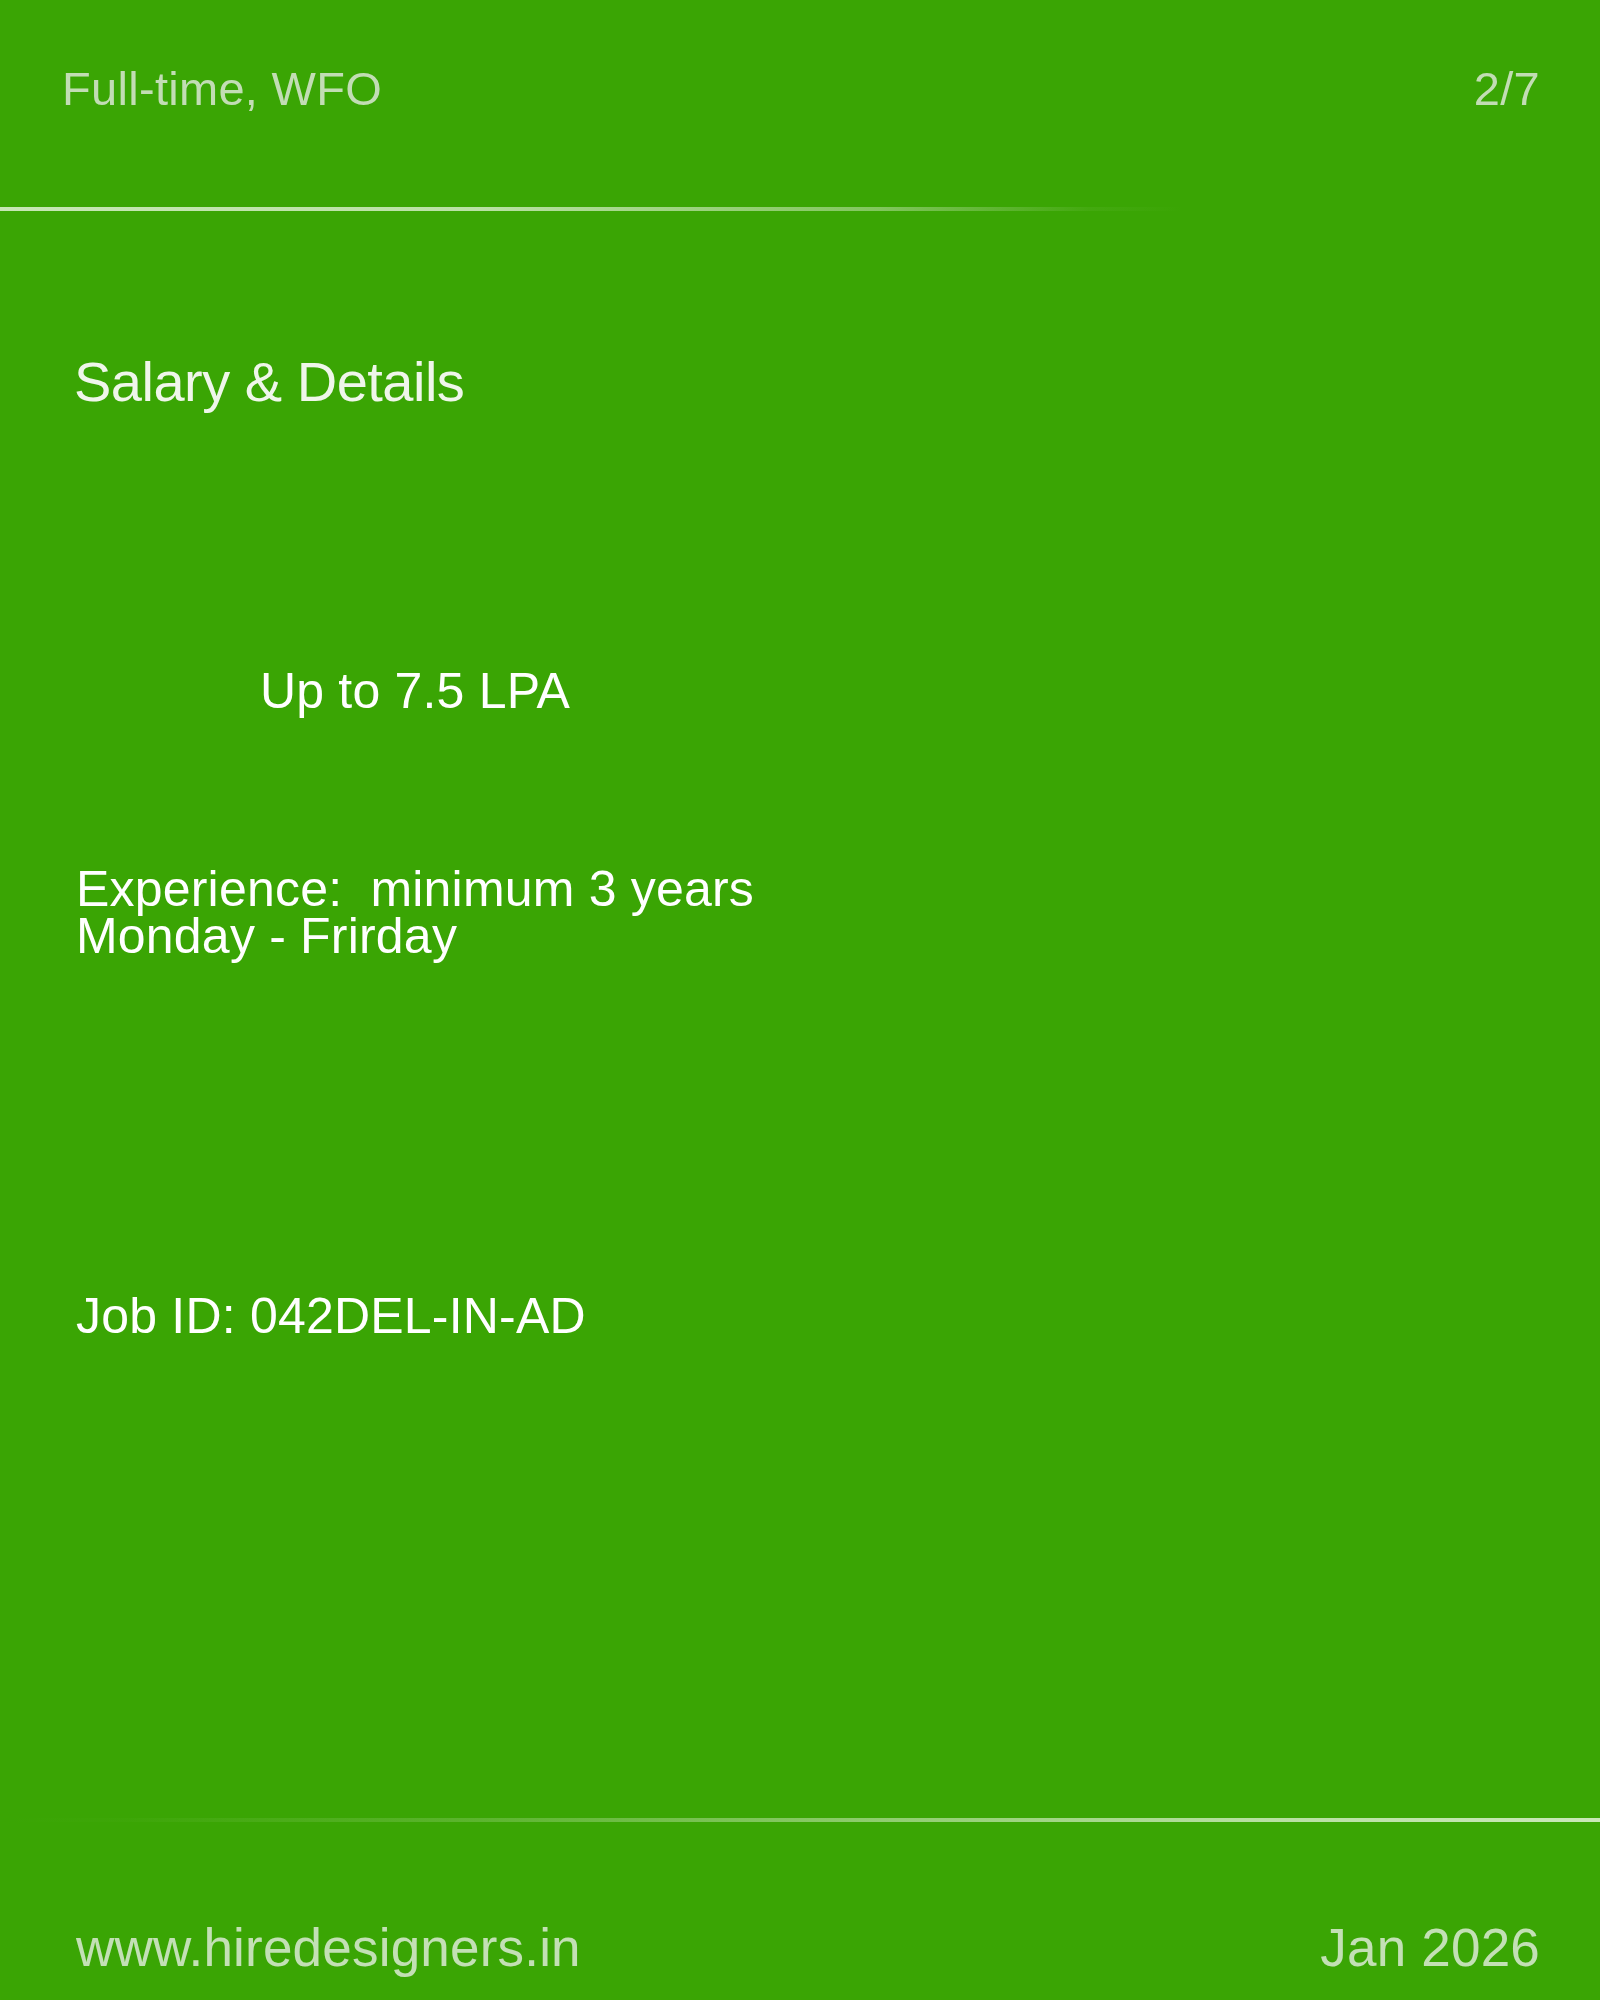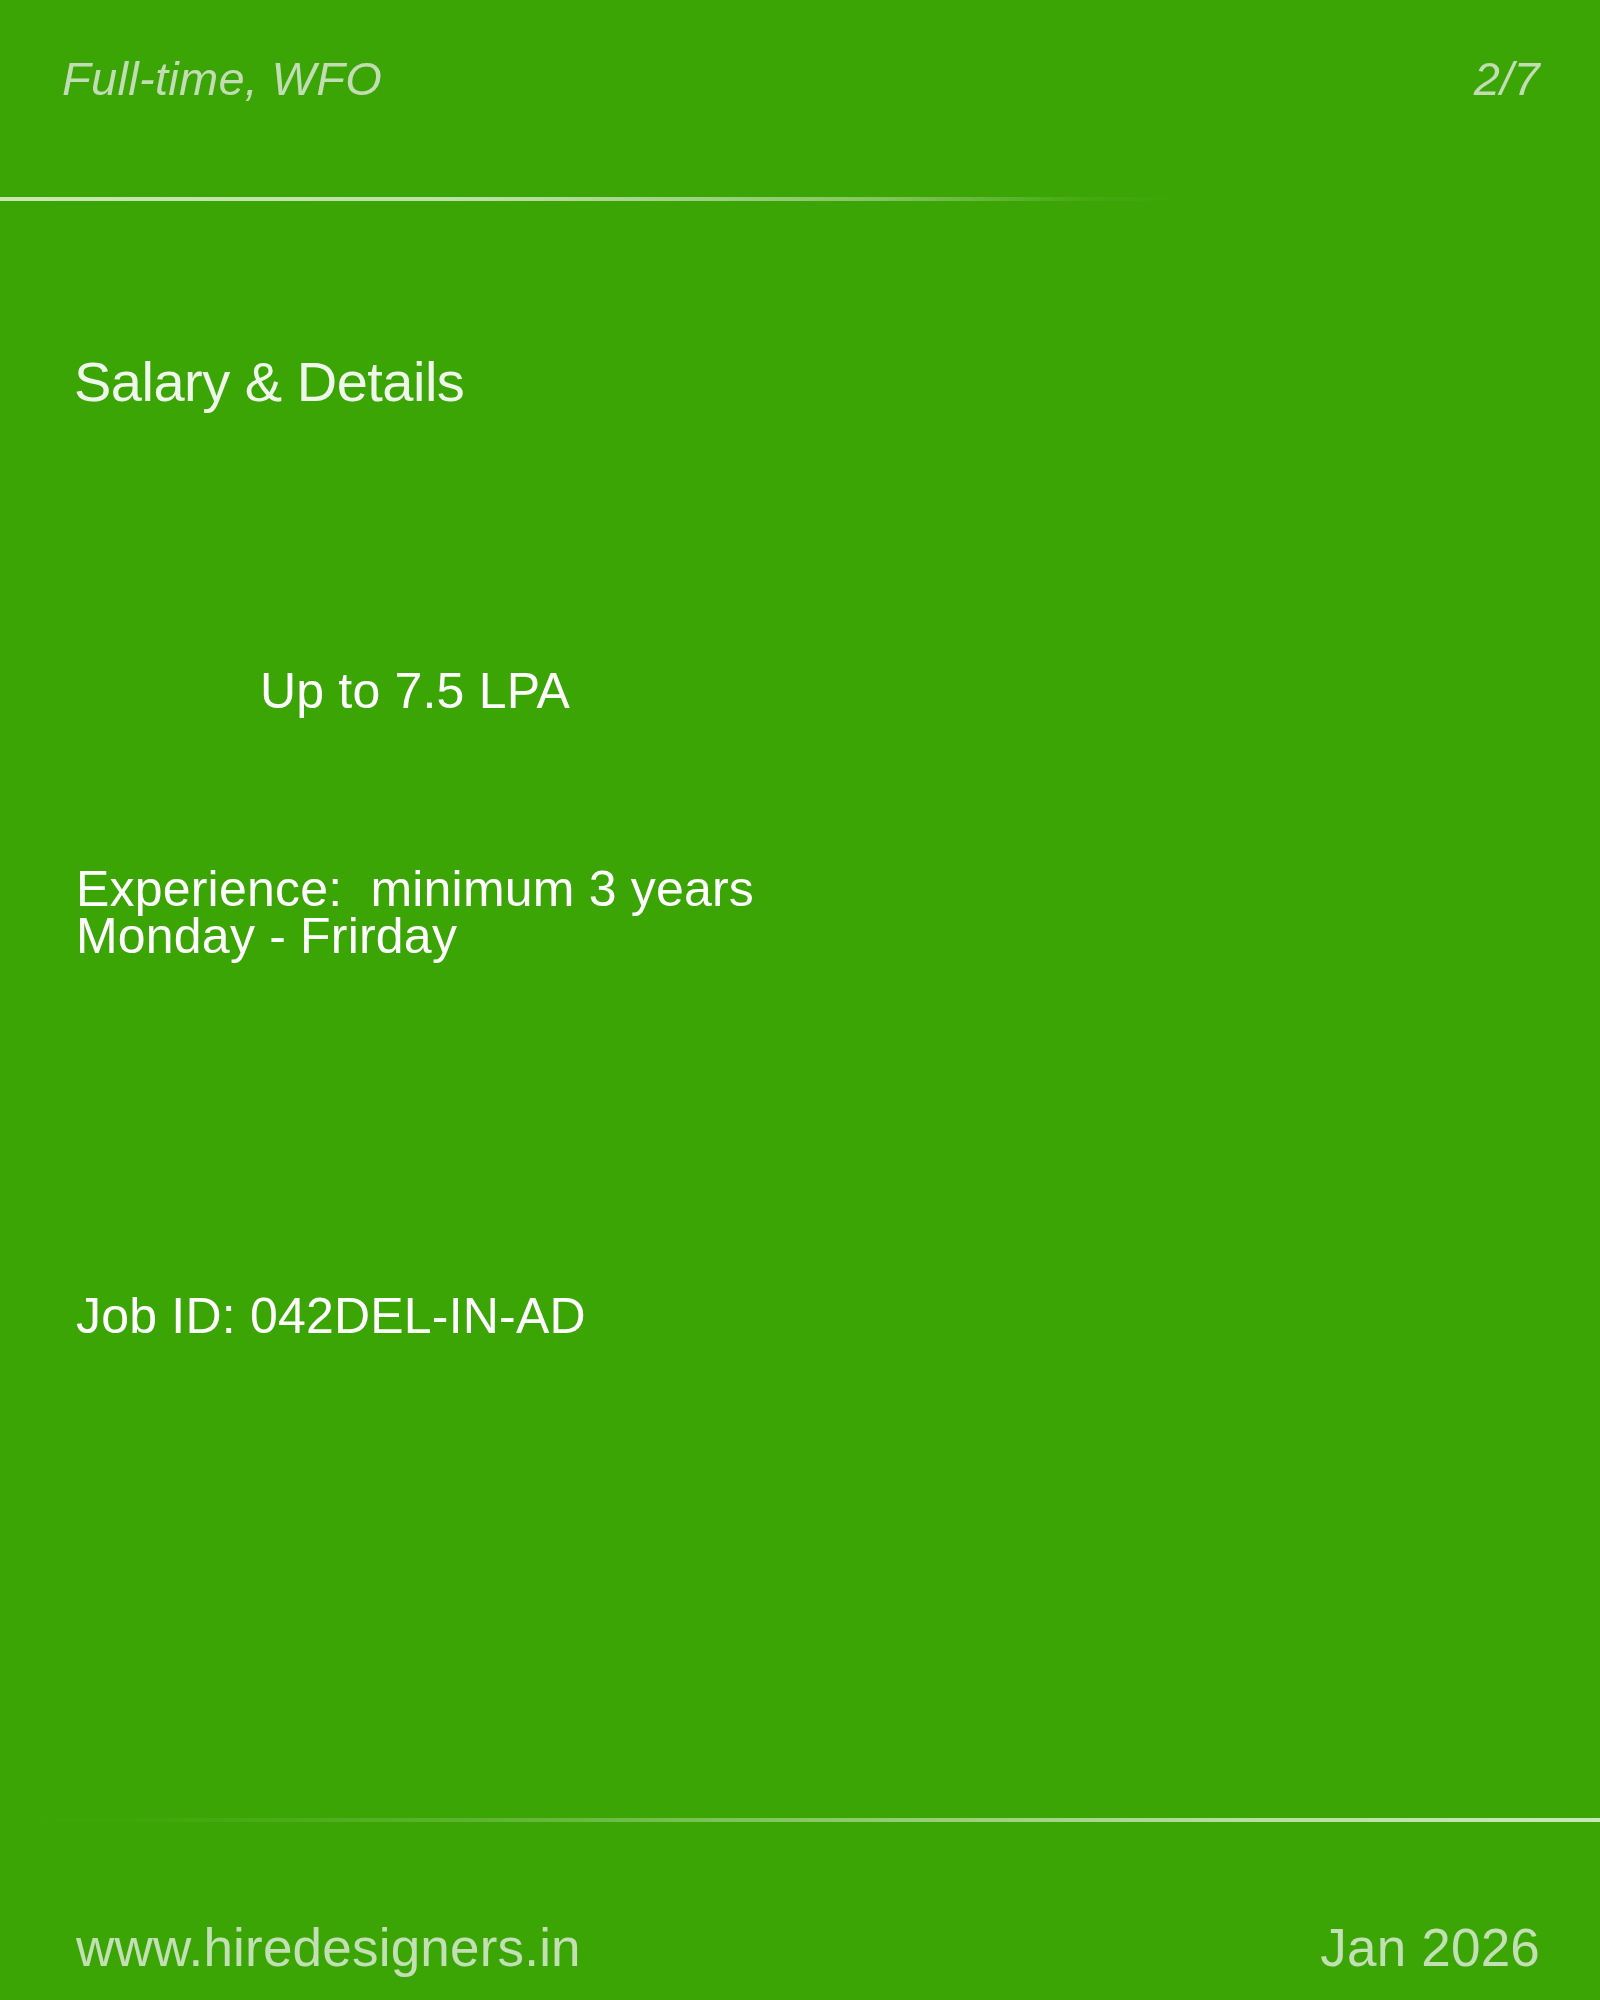--- a/index.html
+++ b/index.html
@@ -22,24 +22,23 @@
     height: 2000px;
     background: #3aa504;
     box-sizing: border-box;
     overflow: hidden;
   }
 
   
   .header {
     position: absolute;
     left: 0;
-    top: 4px;
+    top: 14px;
     width: 1600px;
     height: 196px;
-    font-style: italic;
   }
 
   .header-eyebrow {
     position: absolute;
     left: 62px;
     top: 48px;
     font-size: 47px;
     font-weight: 400;
     letter-spacing: 0.3px;
     color: #c2ddb4;

